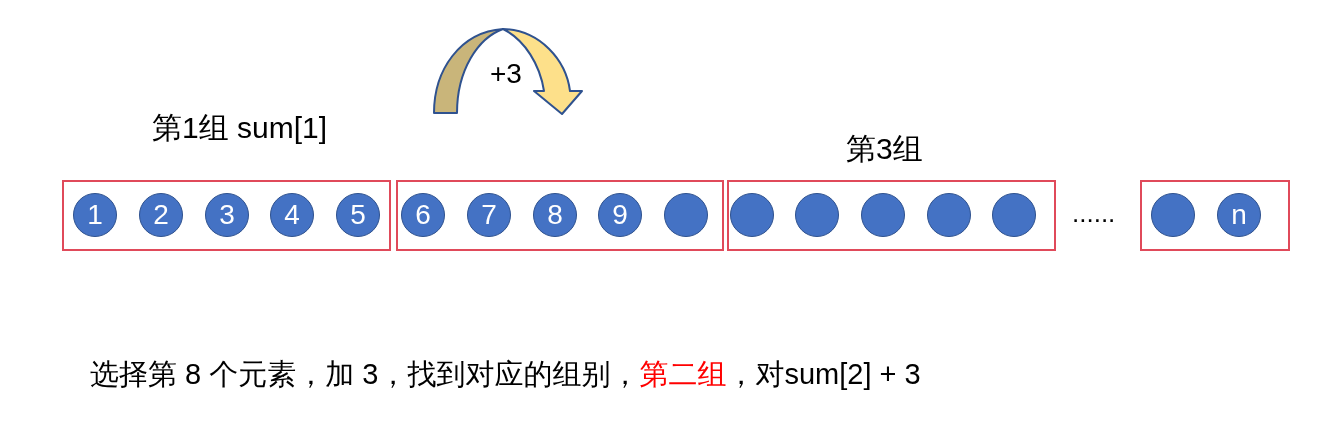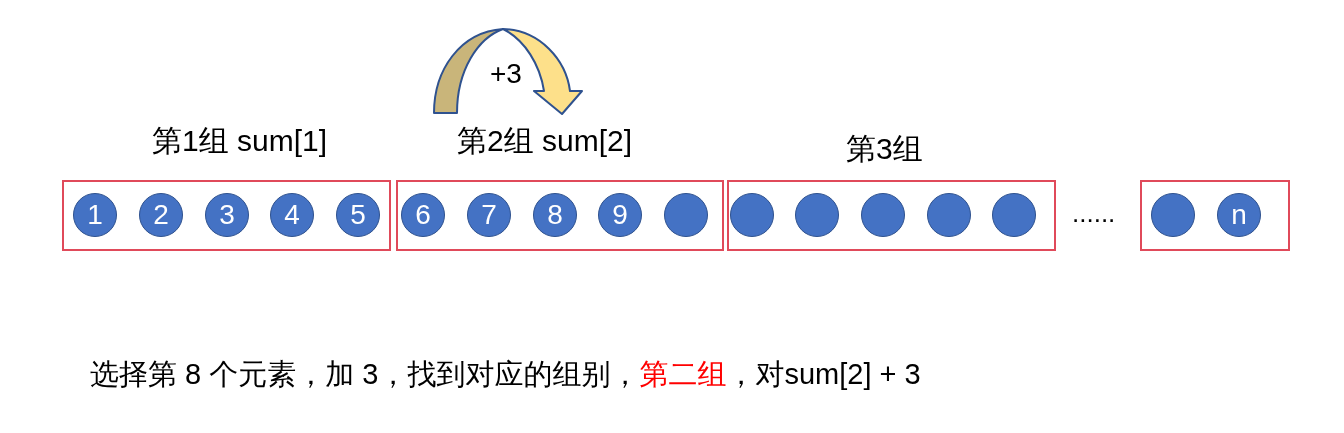--- a/index.html
+++ b/index.html
@@ -86,22 +86,21 @@
 <div class="canvas">
 
   <svg class="arrow-svg" width="1344" height="433" viewBox="0 0 1344 433">
 
     <path d="M434,113 C434,70 460,32 503,29 C478,38 457,70 457,113 Z" fill="#c9b57a" stroke="#2f528f" stroke-width="2" stroke-linejoin="round"></path>
 
     <path d="M503,29 C540,30 566,60 570,91 L582,91 L562,114 L534,91 L544,91 C540,65 525,40 503,29 Z" fill="#fde08a" stroke="#2f528f" stroke-width="2" stroke-linejoin="round"></path>
   </svg>
   <div class="plus-label">+3</div>
 
-  <div class="label" style="left:152px; top:126px;">第1组 sum[1]</div>
-  <div class="label" style="left:457px; top:126px;">第2组 sum[2]</div>
+  <div class="label" style="left:152px; top:113px;">第1组 sum[1]</div>
   <div class="label" style="left:846px; top:134px;">第3组</div>
 
   <div class="group-box" style="left:62px; width:329px;"></div>
   <div class="group-box" style="left:396px; width:328px;"></div>
   <div class="group-box" style="left:727px; width:329px;"></div>
   <div class="group-box" style="left:1140px; width:150px;"></div>
 
   <div class="ball" style="left:73px;">1</div>
   <div class="ball" style="left:139px;">2</div>
   <div class="ball" style="left:205px;">3</div>

